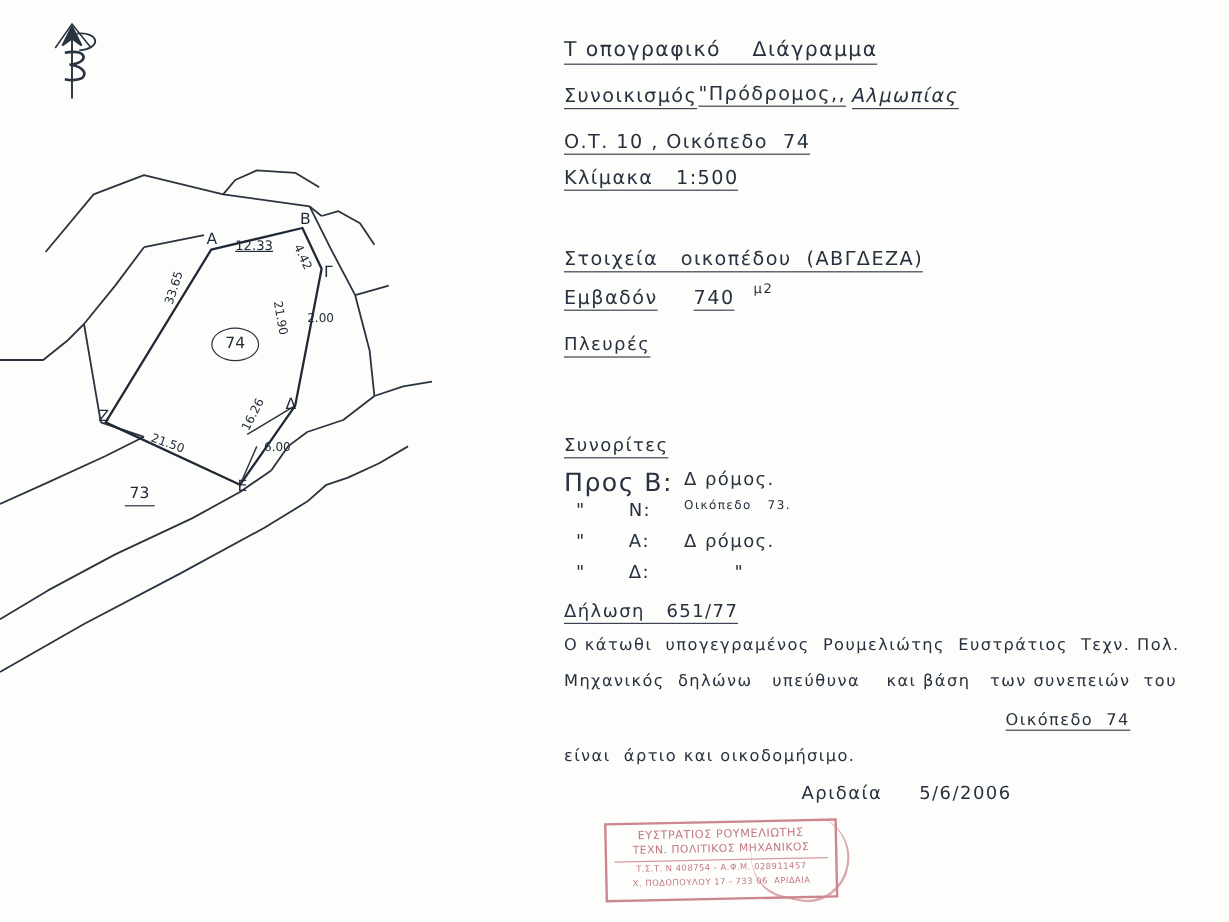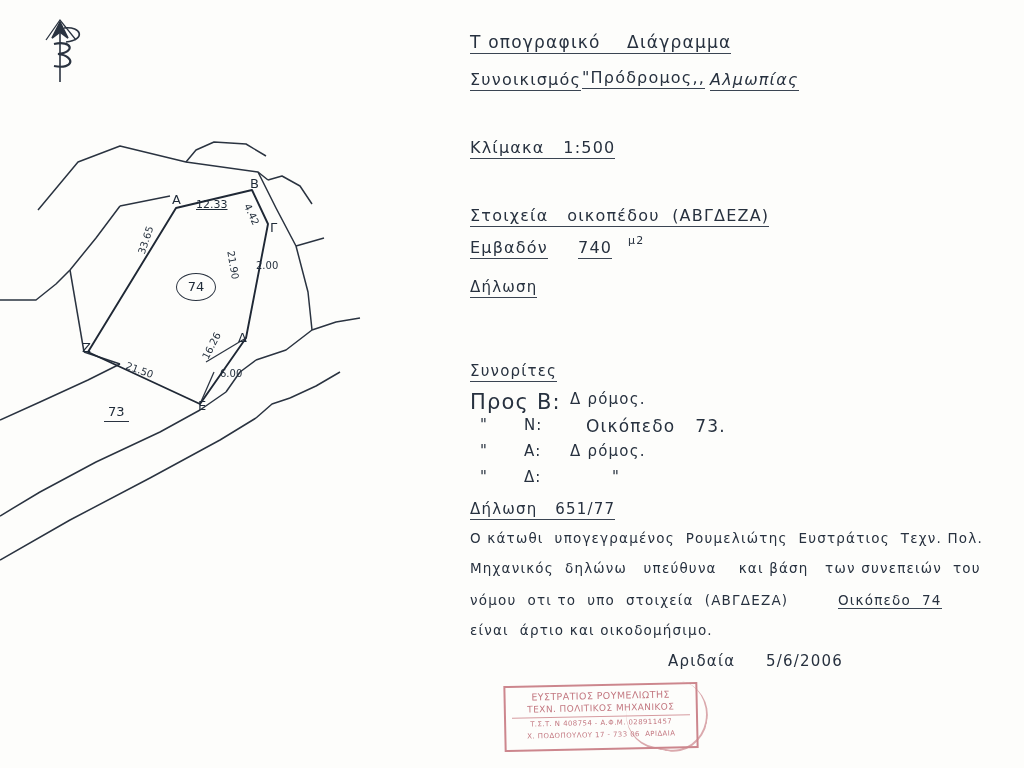--- a/index.html
+++ b/index.html
@@ -190,51 +190,51 @@
   </div>
 
   <div id="doc">
 
     <div class="line hand u" style="left:4px; top:14px; font-size:17px;">Τ οπογραφικό    Διάγραμμα</div>
 
     <div class="line hand u" style="left:4px; top:52px; font-size:16px;">Συνοικισμός</div>
     <div class="line hand u" style="left:116px; top:50px; font-size:16px;">"Πρόδρομος,,</div>
     <div class="line hand u" style="left:244px; top:52px; font-size:16px;font-style:italic;">Αλμωπίας</div>
 
+    <div class="line hand u" style="left:4px; top:90px; font-size:16px;">Ο.Τ. 10 , Οικόπεδο  74</div>
 
     <div class="line hand u" style="left:4px; top:120px; font-size:16px;">Κλίμακα   1:500</div>
 
     <div class="line hand u" style="left:4px; top:188px; font-size:16px;">Στοιχεία   οικοπέδου  (ΑΒΓΔΕΖΑ)</div>
 
     <div class="line hand u" style="left:4px; top:220px; font-size:16px;">Εμβαδόν</div>
     <div class="line hand u" style="left:112px; top:220px; font-size:16px;">740</div>
     <div class="line hand" style="left:162px; top:216px; font-size:11px;">μ2</div>
 
-    <div class="line hand u" style="left:4px; top:260px; font-size:15px;">Δήλωση</div>
+    <div class="line hand u" style="left:4px; top:260px; font-size:15px;">Πλευρές</div>
 
 
     <div class="line hand u" style="left:4px; top:344px; font-size:15px;">Συνορίτες</div>
 
     <div class="line hand" style="left:4px; top:372px; font-size:21px;">Προς Β:</div>
     <div class="line hand" style="left:104px; top:372px; font-size:15px;">Δ ρόμος.</div>
 
     <div class="line hand" style="left:14px; top:398px; font-size:15px;">"      Ν:</div>
-    <div class="line hand" style="left:104px; top:398px; font-size:17px;margin-left:16px;">Οικόπεδο   73.</div>
+    <div class="line hand" style="left:104px; top:398px; font-size:10px;">Οικόπεδο   73.</div>
 
     <div class="line hand" style="left:14px; top:424px; font-size:15px;">"      Α:</div>
     <div class="line hand" style="left:104px; top:424px; font-size:15px;">Δ ρόμος.</div>
 
     <div class="line hand" style="left:14px; top:450px; font-size:15px;">"      Δ:</div>
     <div class="line hand" style="left:146px; top:450px; font-size:15px;">"</div>
 
     <div class="line hand u" style="left:4px; top:482px; font-size:15px;">Δήλωση   651/77</div>
 
     <div class="line hand" style="left:4px; top:512px; font-size:13.5px;">Ο κάτωθι  υπογεγραμένος  Ρουμελιώτης  Ευστράτιος  Τεχν. Πολ.</div>
     <div class="line hand" style="left:4px; top:542px; font-size:13.5px;">Μηχανικός  δηλώνω   υπεύθυνα    και βάση   των συνεπειών  του</div>
-    <div class="line hand" style="left:4px; top:574px; font-size:13.5px;">νόμου  οτι το  υπο  στοιχεία  (ΑΒΓΔΕΖΑ)</div>
     <div class="line hand u2" style="left:372px; top:574px; font-size:13.5px;">Οικόπεδο  74</div>
     <div class="line hand" style="left:4px; top:604px; font-size:13.5px;">είναι  άρτιο και οικοδομήσιμο.</div>
 
     <div class="line hand" style="left:202px; top:634px; font-size:15px;">Αριδαία</div>
     <div class="line hand" style="left:300px; top:634px; font-size:15px;">5/6/2006</div>
   </div>
 
   <div id="stamp">
     <div class="scurve"></div>
     <div class="st" style="top:4px; font-size:9.5px;">ΕΥΣΤΡΑΤΙΟΣ ΡΟΥΜΕΛΙΩΤΗΣ</div>

